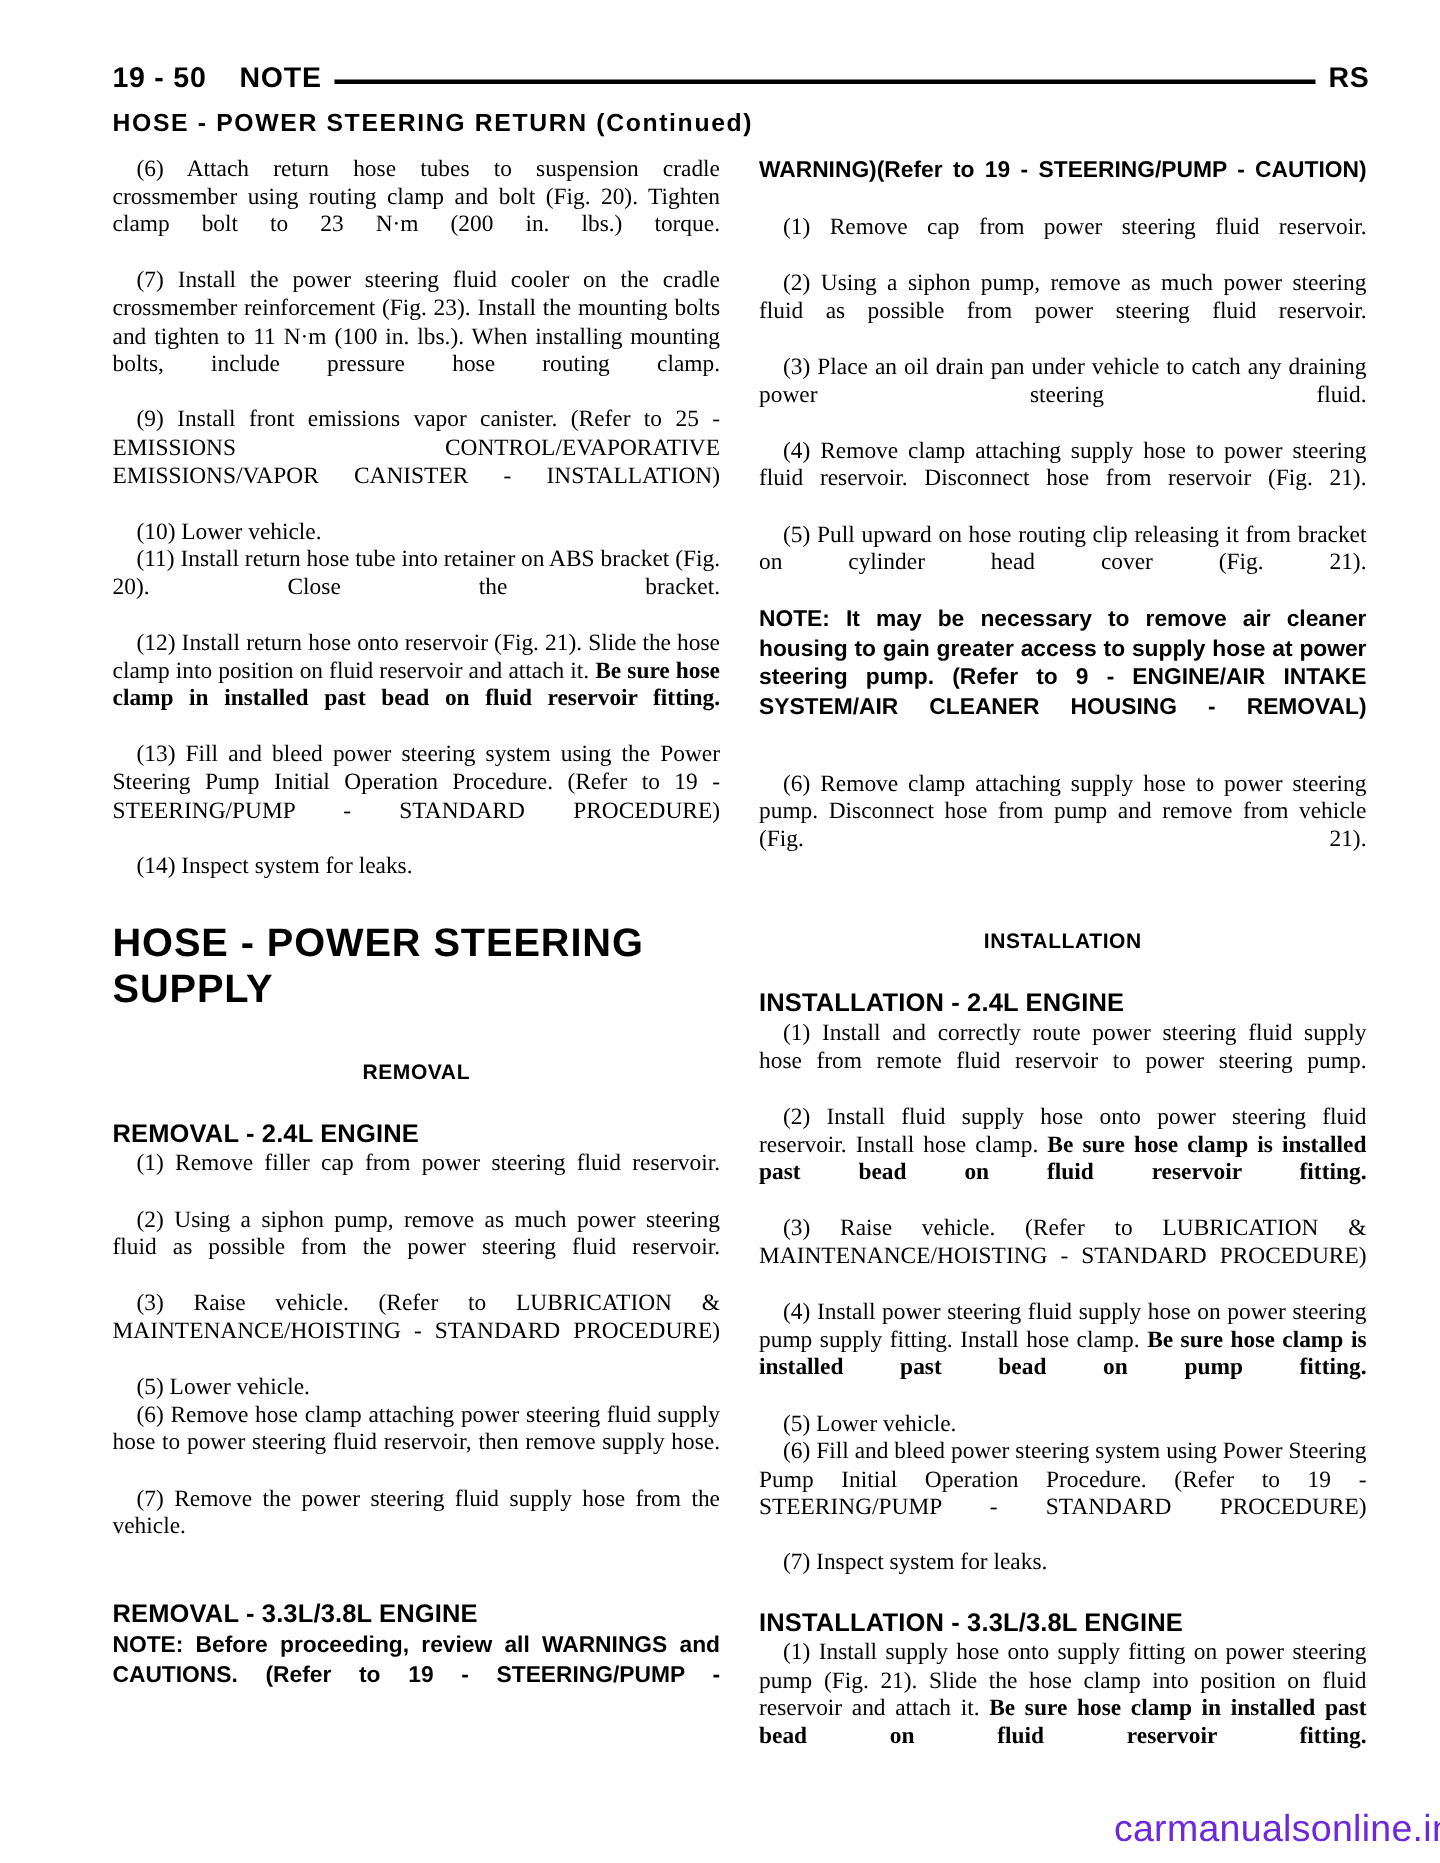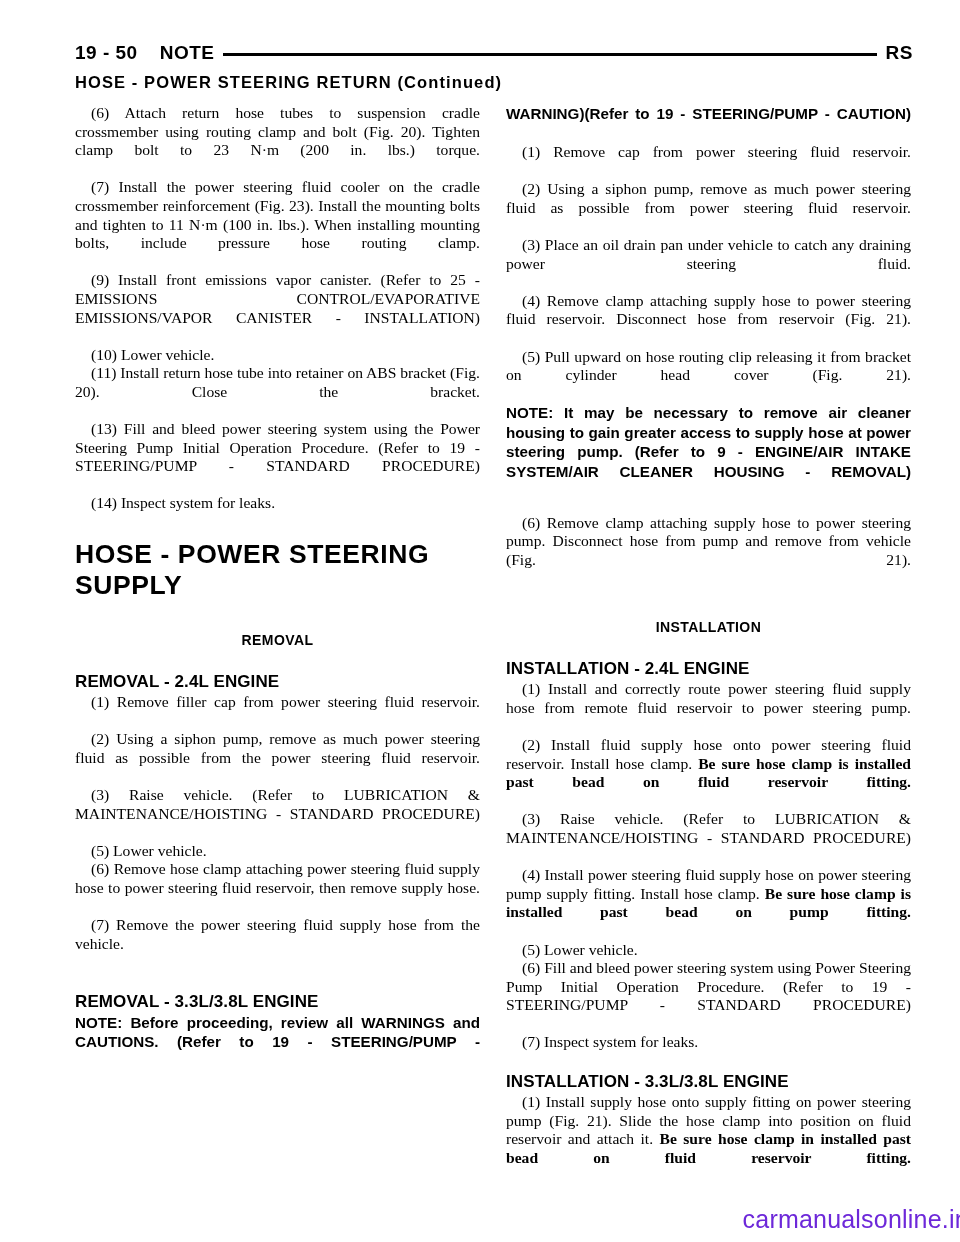--- a/index.html
+++ b/index.html
@@ -178,20 +178,21 @@
   <div class="contbar">HOSE - POWER STEERING RETURN (Continued)</div>
 
   <div class="col col-left">
 
     <p class="p-ind">(6) Attach return hose tubes to suspension cradle crossmember using routing clamp and bolt (Fig. 20). Tighten clamp bolt to 23 N·m (200 in. lbs.) torque.</p>
     <p class="p-ind">(7) Install the power steering fluid cooler on the cradle crossmember reinforcement (Fig. 23). Install the mounting bolts and tighten to 11 N·m (100 in. lbs.). When installing mounting bolts, include pressure hose routing clamp.</p>
     <p class="p-ind">(9) Install front emissions vapor canister. (Refer to 25 - EMISSIONS CONTROL/EVAPORATIVE EMISSIONS/VAPOR CANISTER - INSTALLATION)</p>
     <p class="p-ind nojust">(10) Lower vehicle.</p>
     <p class="p-ind">(11) Install return hose tube into retainer on ABS bracket (Fig. 20). Close the bracket.</p>
 
+    <p class="p-ind"><span>(12) Install return hose onto reservoir (Fig. 21). Slide the hose clamp into position on fluid reservoir and attach it. </span><b>Be sure hose clamp in installed past bead on fluid reservoir fitting.</b></p>
 
     <p class="p-ind">(13) Fill and bleed power steering system using the Power Steering Pump Initial Operation Procedure. (Refer to 19 - STEERING/PUMP - STANDARD PROCEDURE)</p>
     <p class="p-ind nojust">(14) Inspect system for leaks.</p>
 
     <h1 class="h-major"><span>HOSE - POWER STEERING</span><br><span>SUPPLY</span></h1>
 
     <h2 class="h-sec">REMOVAL</h2>
 
     <h3 class="h-sub">REMOVAL - 2.4L ENGINE</h3>
 

